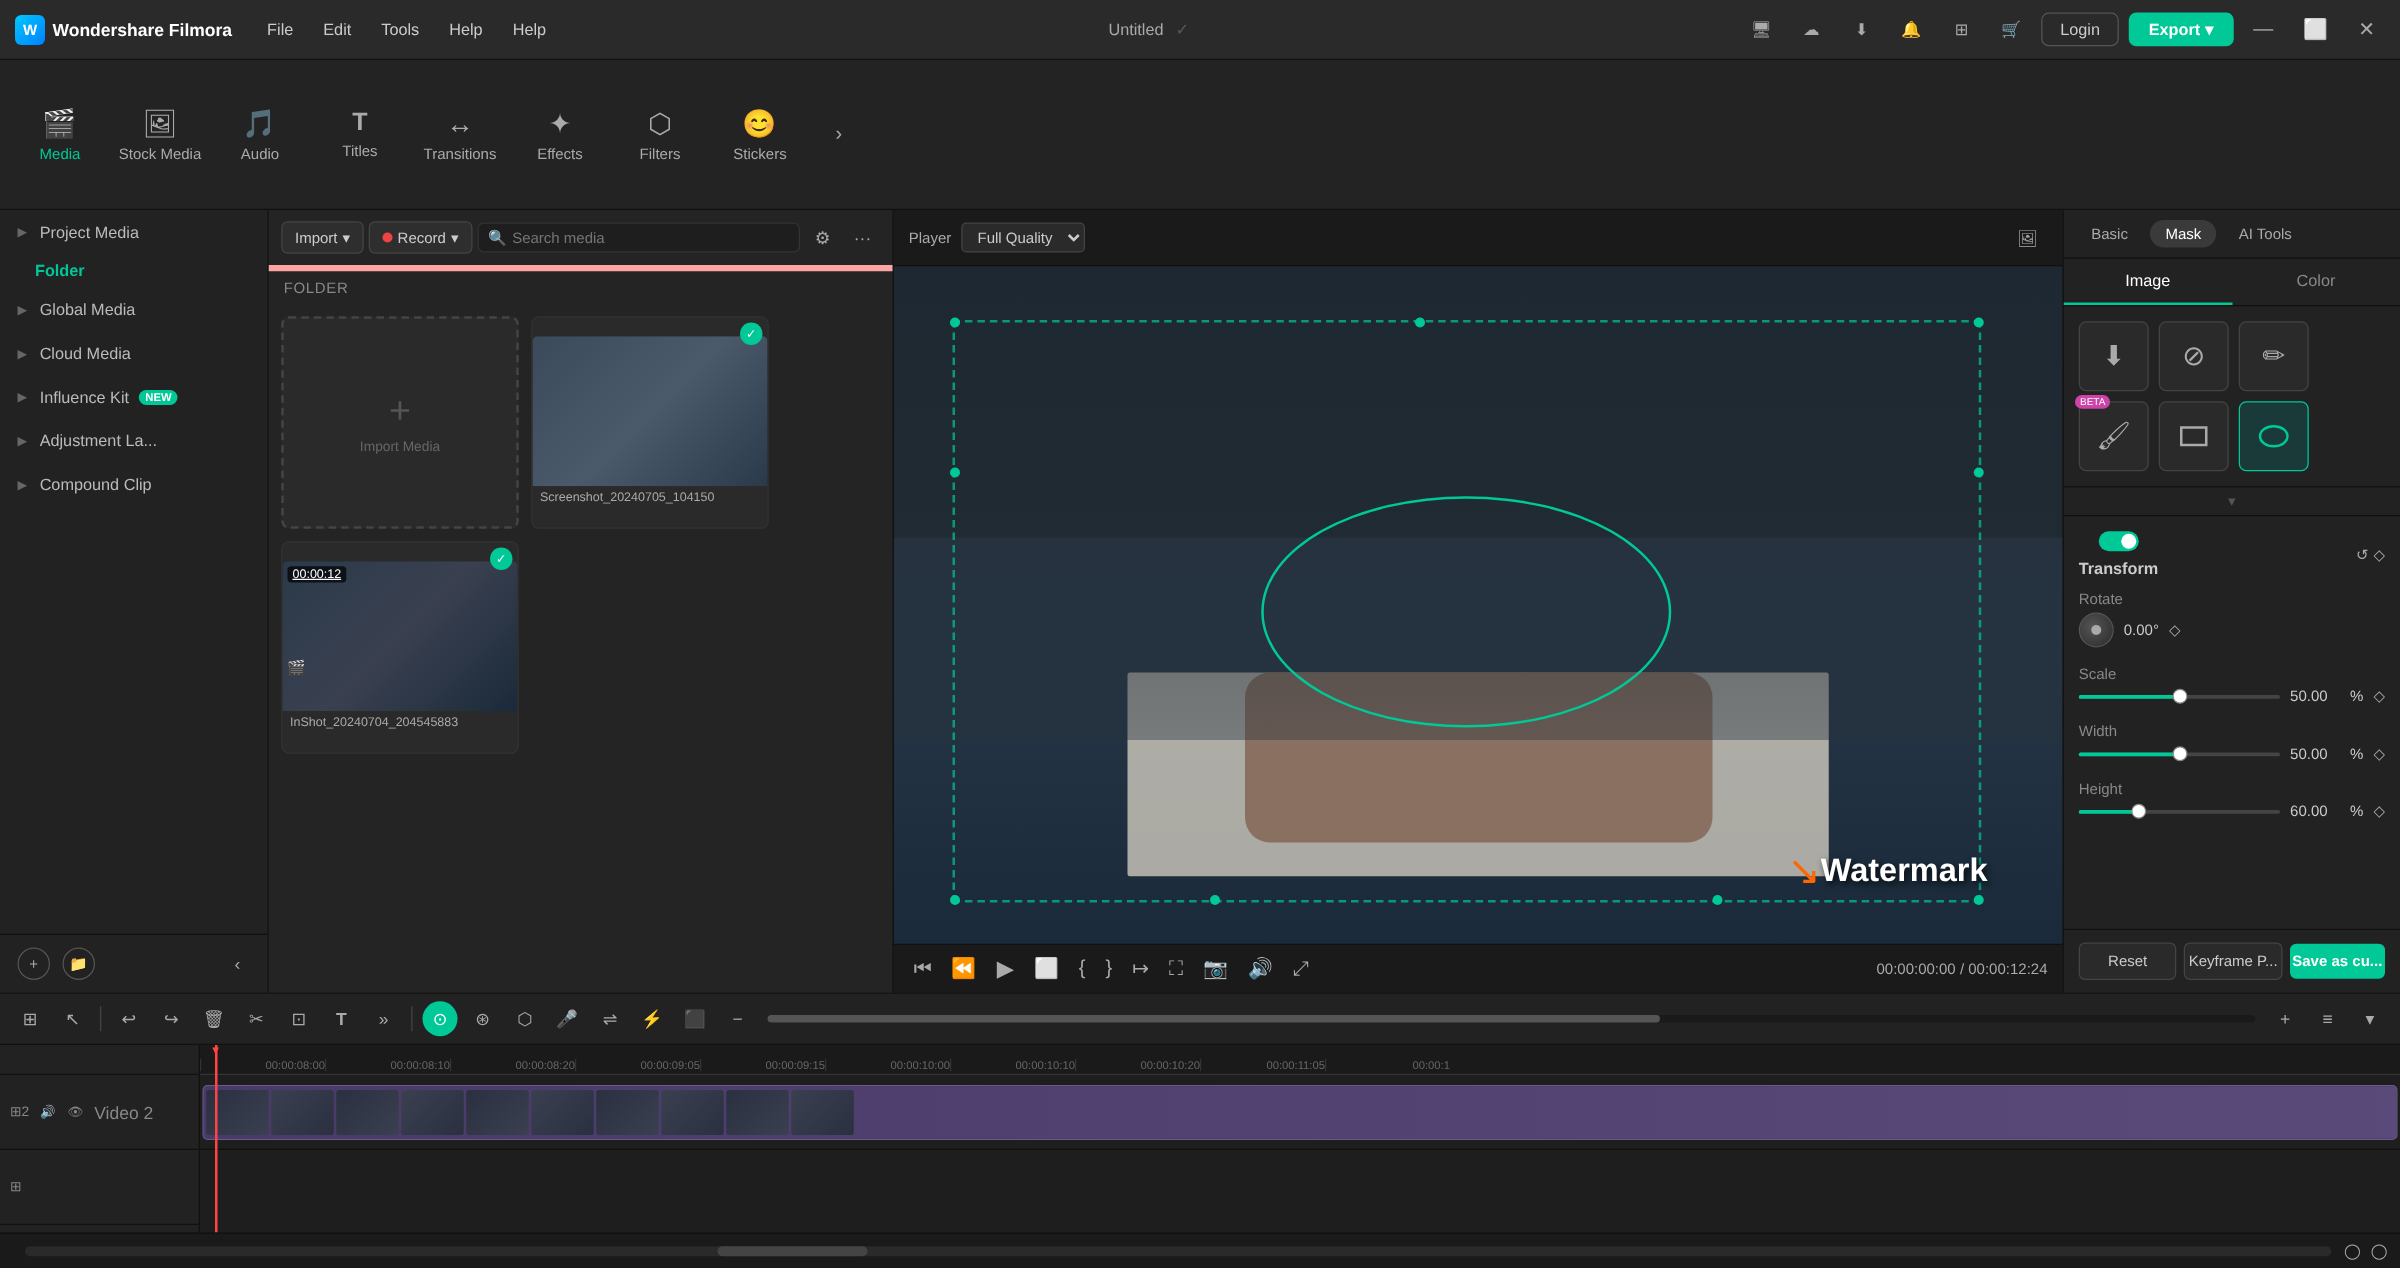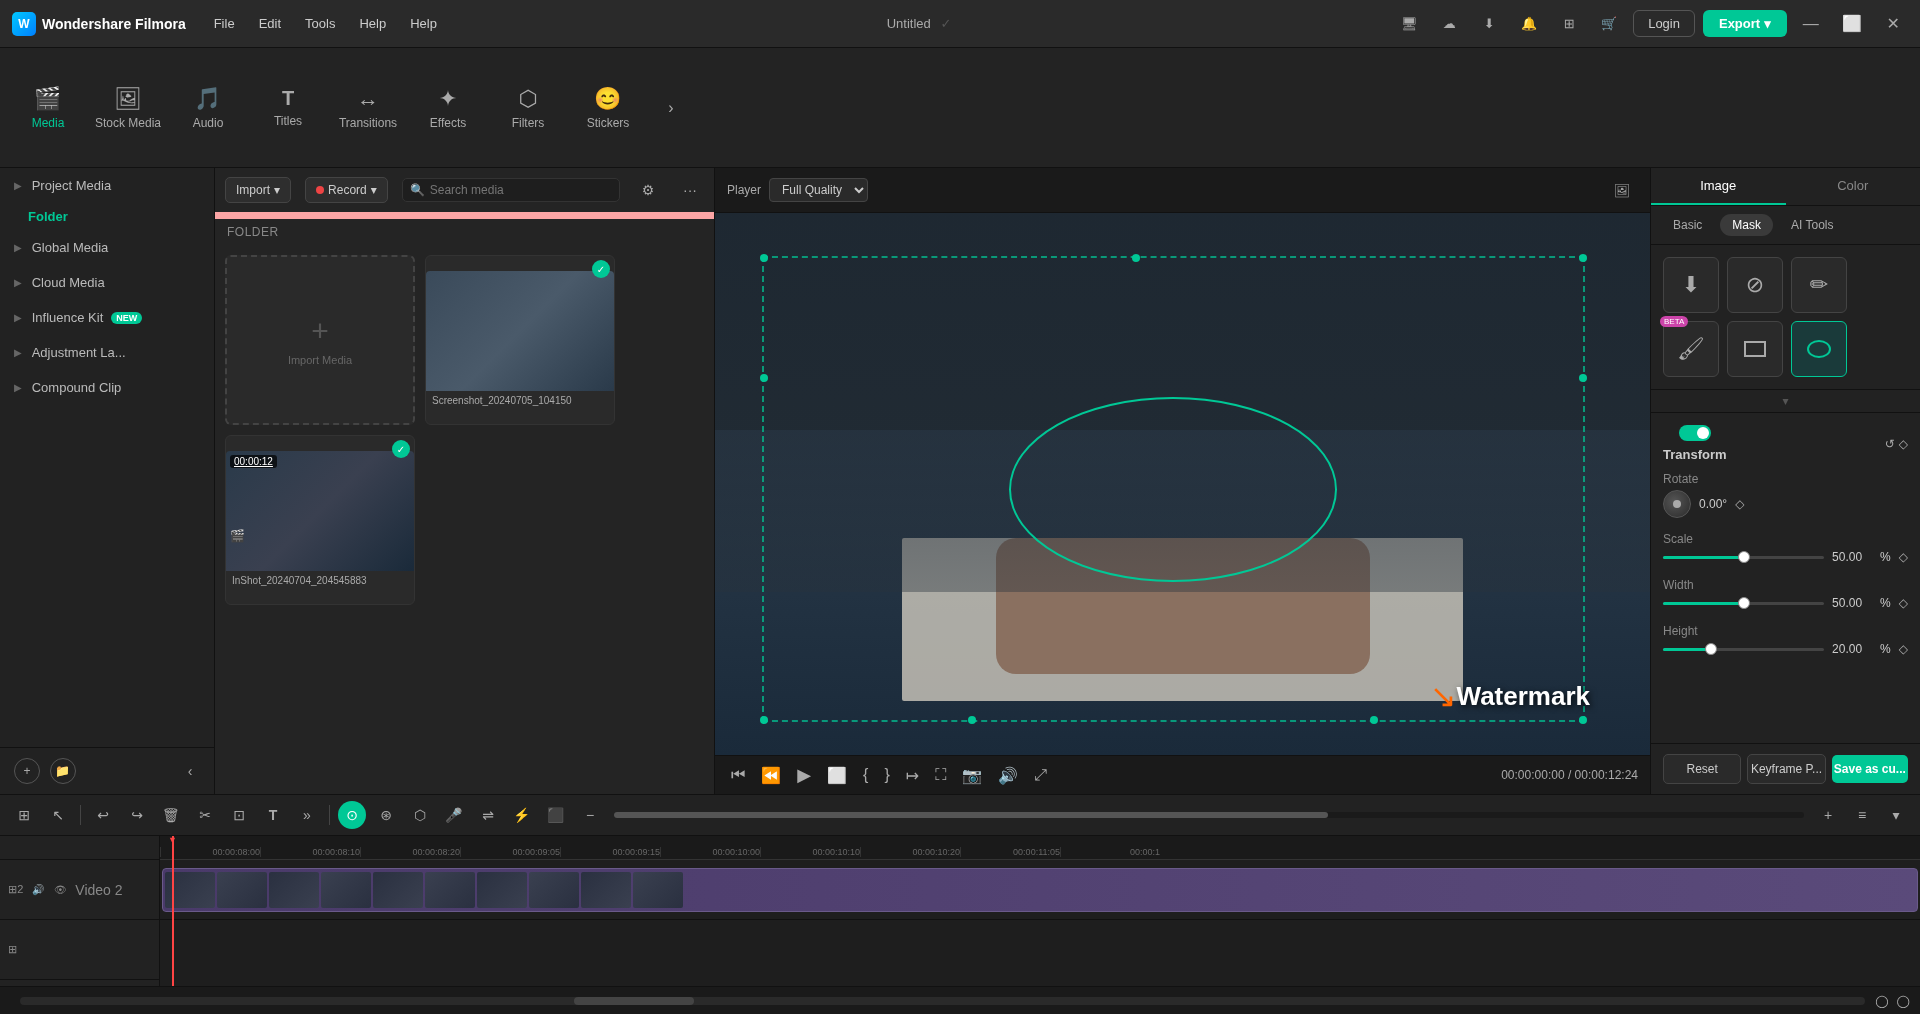--- a/index.html
+++ b/index.html
@@ -33,21 +33,21 @@
     .sidebar-item { display: flex; align-items: center; padding: 10px 14px; cursor: pointer; gap: 8px; color: #bbb; font-size: 13px; }
     .sidebar-item .arrow { font-size: 10px; margin-right: 2px; color: #666; }
     .sidebar-item .badge-new { background: #00c896; color: #fff; font-size: 9px; padding: 1px 5px; border-radius: 8px; font-weight: bold; }
     .sidebar-folder { color: #00c896; font-weight: 600; padding: 6px 28px; }
     .sidebar-bottom { display: flex; align-items: center; padding: 10px 14px; gap: 10px; border-top: 1px solid #111; margin-top: auto; }
     .sidebar-bottom .btn-circle { width: 26px; height: 26px; border-radius: 50%; border: 1px solid #555; display: flex; align-items: center; justify-content: center; cursor: pointer; color: #aaa; font-size: 12px; }
     .sidebar-collapse { display: flex; align-items: center; justify-content: center; width: 20px; cursor: pointer; color: #aaa; font-size: 14px; margin-left: auto; }
 
     
     #media-panel { width: 500px; background: #242424; border-right: 1px solid #111; display: flex; flex-direction: column; }
-    #media-toolbar { display: flex; align-items: center; padding: 8px 10px; gap: 14px; border-bottom: 7px solid #fca5a5; }
+    #media-toolbar { display: flex; align-items: center; padding: 8px 10px; gap: 4px; border-bottom: 5px solid #fca5a5; }
     .import-btn { display: flex; align-items: center; gap: 4px; background: #2e2e2e; border: 1px solid #444; border-radius: 5px; padding: 5px 10px; cursor: pointer; color: #ccc; font-size: 12px; }
     .record-btn { display: flex; align-items: center; gap: 4px; background: #2e2e2e; border: 1px solid #444; border-radius: 5px; padding: 5px 10px; cursor: pointer; color: #ccc; font-size: 12px; }
     .record-dot { width: 8px; height: 8px; background: #e44; border-radius: 50%; }
     .search-box { flex: 1; display: flex; align-items: center; background: #1e1e1e; border: 1px solid #333; border-radius: 5px; padding: 4px 8px; gap: 4px; }
     .search-box input { background: transparent; border: none; outline: none; color: #ccc; font-size: 12px; flex: 1; }
     .folder-label { padding: 6px 12px; color: #888; font-size: 12px; text-transform: uppercase; letter-spacing: 0.5px; }
     #media-grid { display: flex; flex-wrap: wrap; gap: 10px; padding: 10px; overflow-y: auto; }
     .media-card { width: 190px; height: 170px; background: #2a2a2a; border-radius: 6px; position: relative; cursor: pointer; border: 1px solid #333; display: flex; flex-direction: column; align-items: center; justify-content: center; }
     .media-card.import-card { border: 2px dashed #444; color: #555; font-size: 28px; }
     .media-thumb { width: 100%; height: 120px; background: #3a3a3a; border-radius: 4px 4px 0 0; overflow: hidden; position: relative; }
@@ -334,28 +334,28 @@
       <button class="ctrl-btn">⤢</button>
       <div class="time-display">
         <span>00:00:00:00</span>
         <span> / </span>
         <span>00:00:12:24</span>
       </div>
     </div>
   </div>
 
   <div id="right-panel">
-    <div id="panel-tabs">
-      <div class="panel-tab active">Image</div>
-      <div class="panel-tab">Color</div>
-    </div>
     <div id="panel-subtabs">
       <div class="sub-tab">Basic</div>
       <div class="sub-tab active">Mask</div>
       <div class="sub-tab">AI Tools</div>
+    </div>
+    <div id="panel-tabs">
+      <div class="panel-tab active">Image</div>
+      <div class="panel-tab">Color</div>
     </div>
     <div id="mask-tools">
       <div class="mask-tool">
         <span>⬇</span>
       </div>
       <div class="mask-tool">
         <span>⊘</span>
       </div>
       <div class="mask-tool">
         <span>✏</span>
@@ -429,21 +429,21 @@
       </div>
 
       <div class="prop-row">
         <div class="prop-label">Height</div>
         <div class="slider-row">
           <div class="slider-track">
             <div class="slider-fill" style="width:30%;"></div>
             <div class="slider-thumb" style="left:calc(30% - 6px);"></div>
           </div>
           <div class="prop-value">
-            <span>20.00</span>
+            <span>60.00</span>
             <span>%</span>
           </div>
           <span class="diamond-icon">◇</span>
         </div>
       </div>
     </div>
 
     <div style="display:flex; align-items:center; gap:6px; padding: 10px 12px; border-top: 1px solid #111; margin-top:auto;">
       <button style="flex:1; background:#2a2a2a; border:1px solid #444; color:#ccc; padding:7px 0; border-radius:5px; cursor:pointer; font-size:12px;">Reset</button>
       <button style="flex:1; background:#2a2a2a; border:1px solid #444; color:#ccc; padding:7px 0; border-radius:5px; cursor:pointer; font-size:12px;">Keyframe P...</button>

